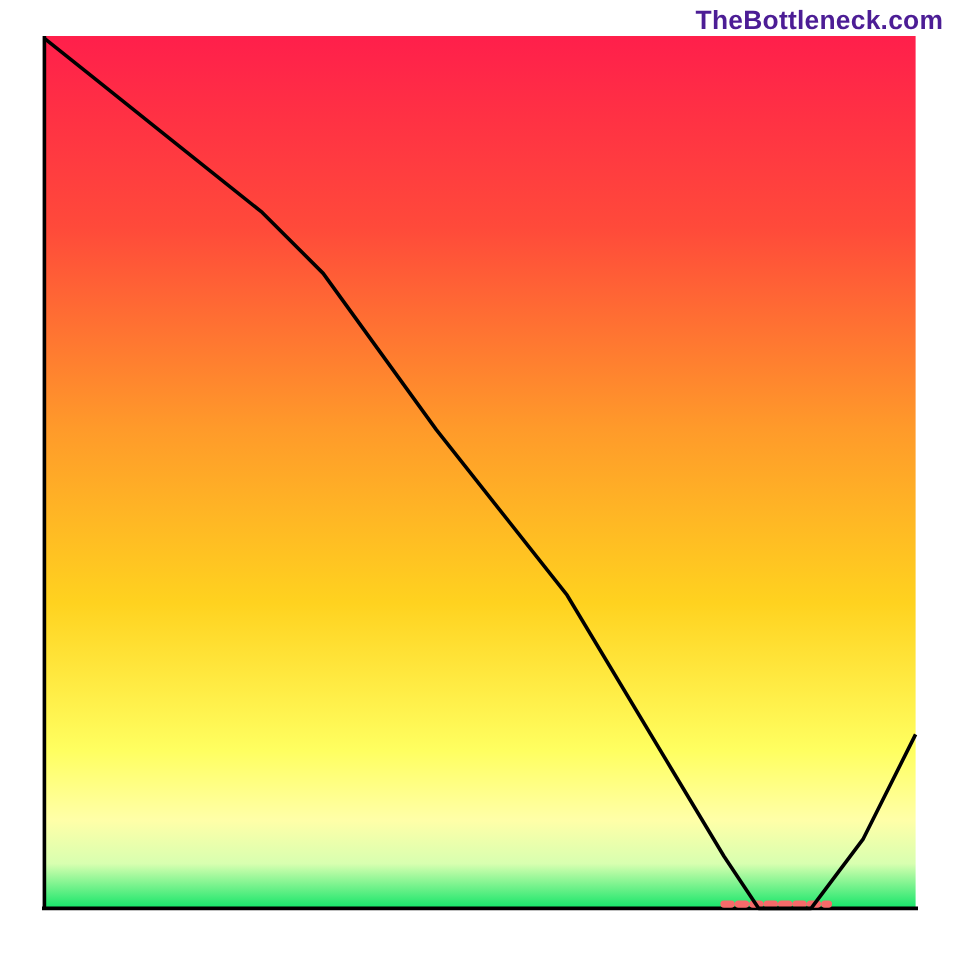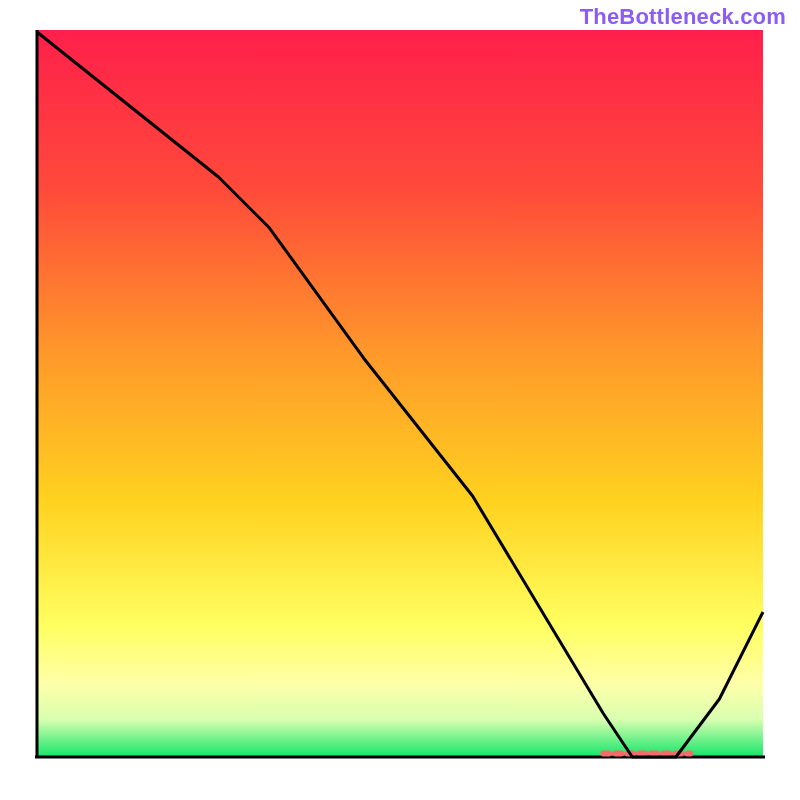--- a/index.html
+++ b/index.html
@@ -14,21 +14,21 @@
     position: relative;
     width: 800px;
     height: 800px;
   }
   .attribution {
     position: absolute;
     top: 4px;
     right: 14px;
     font-size: 22px;
     font-weight: 600;
-    color: #8b5cf6;
+    color: #4c1d95;
     letter-spacing: 0.2px;
   }
   .plot-wrap {
     position: absolute;
     left: 35px;
     top: 30px;
     width: 730px;
     height: 730px;
   }
   svg {

